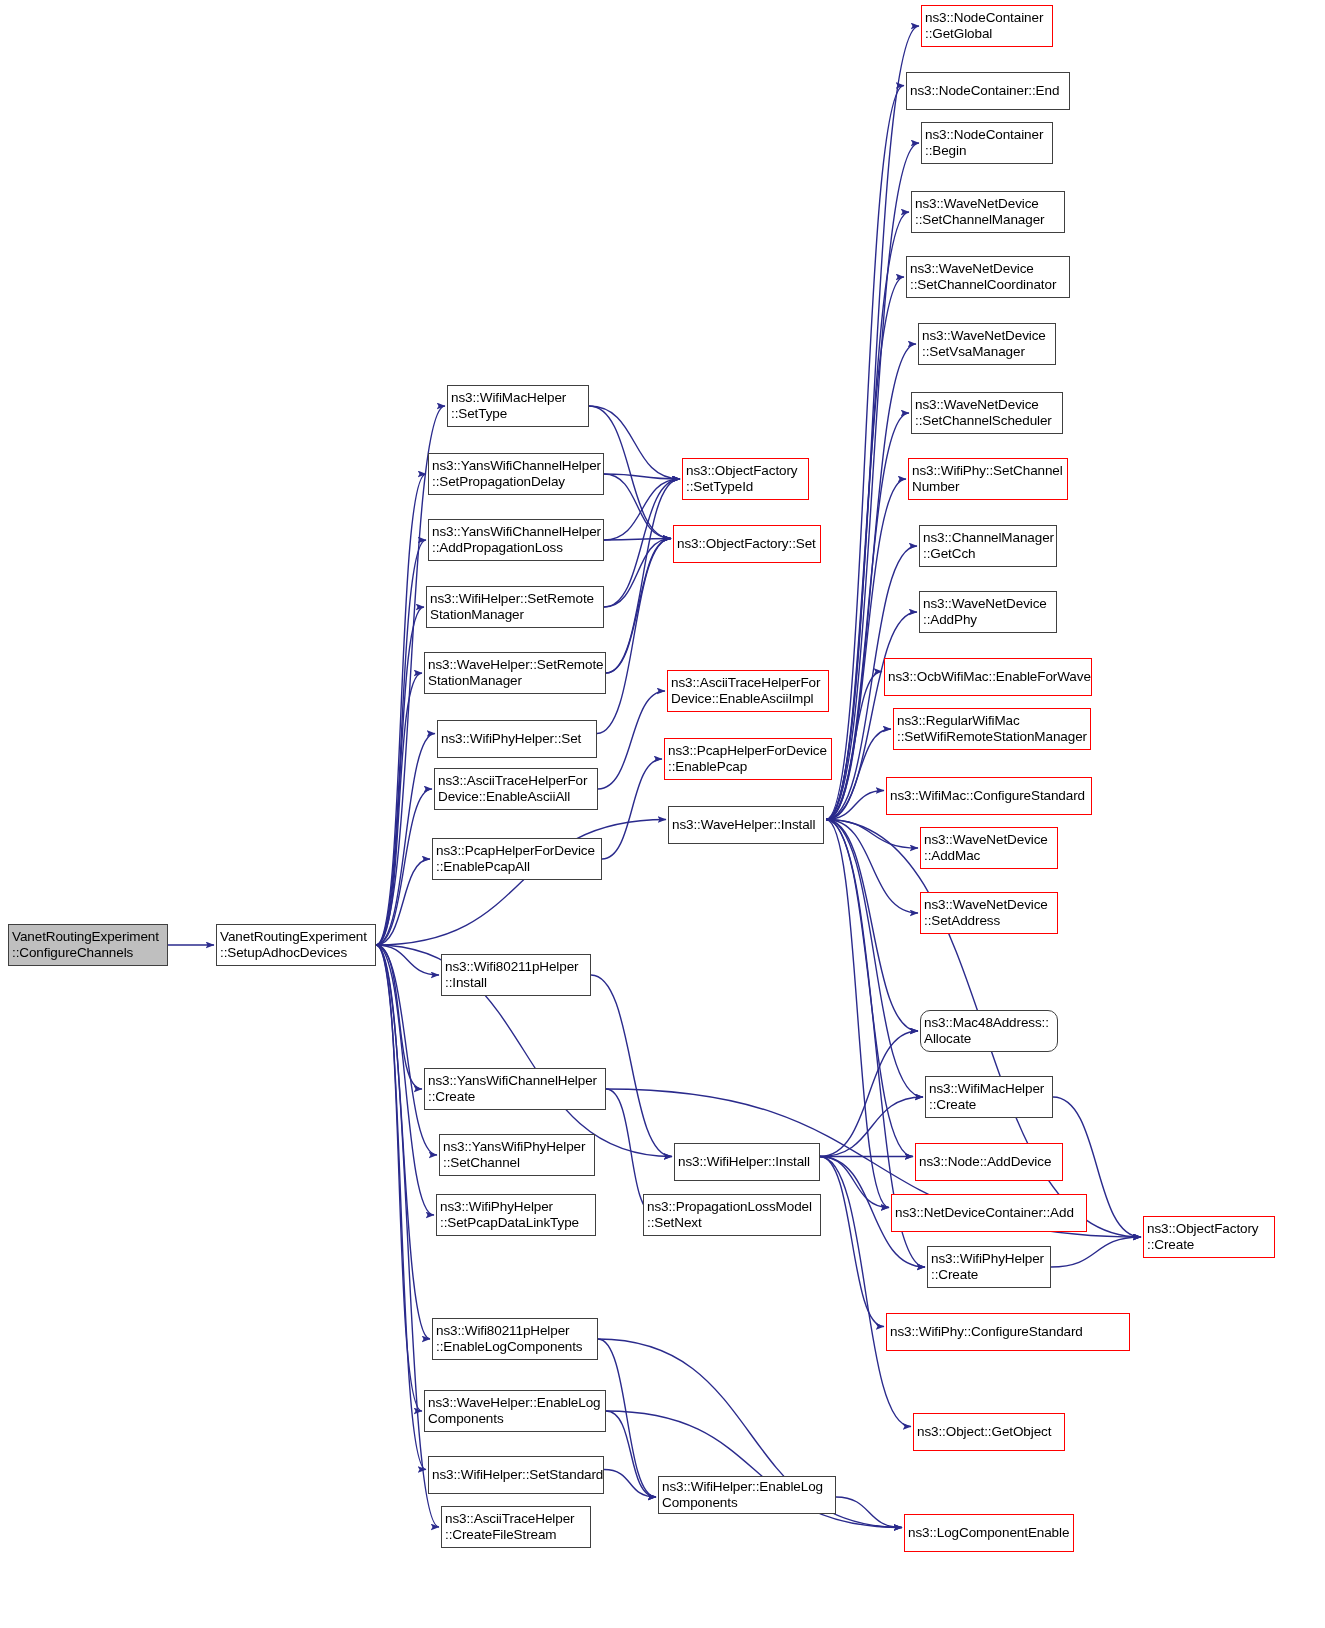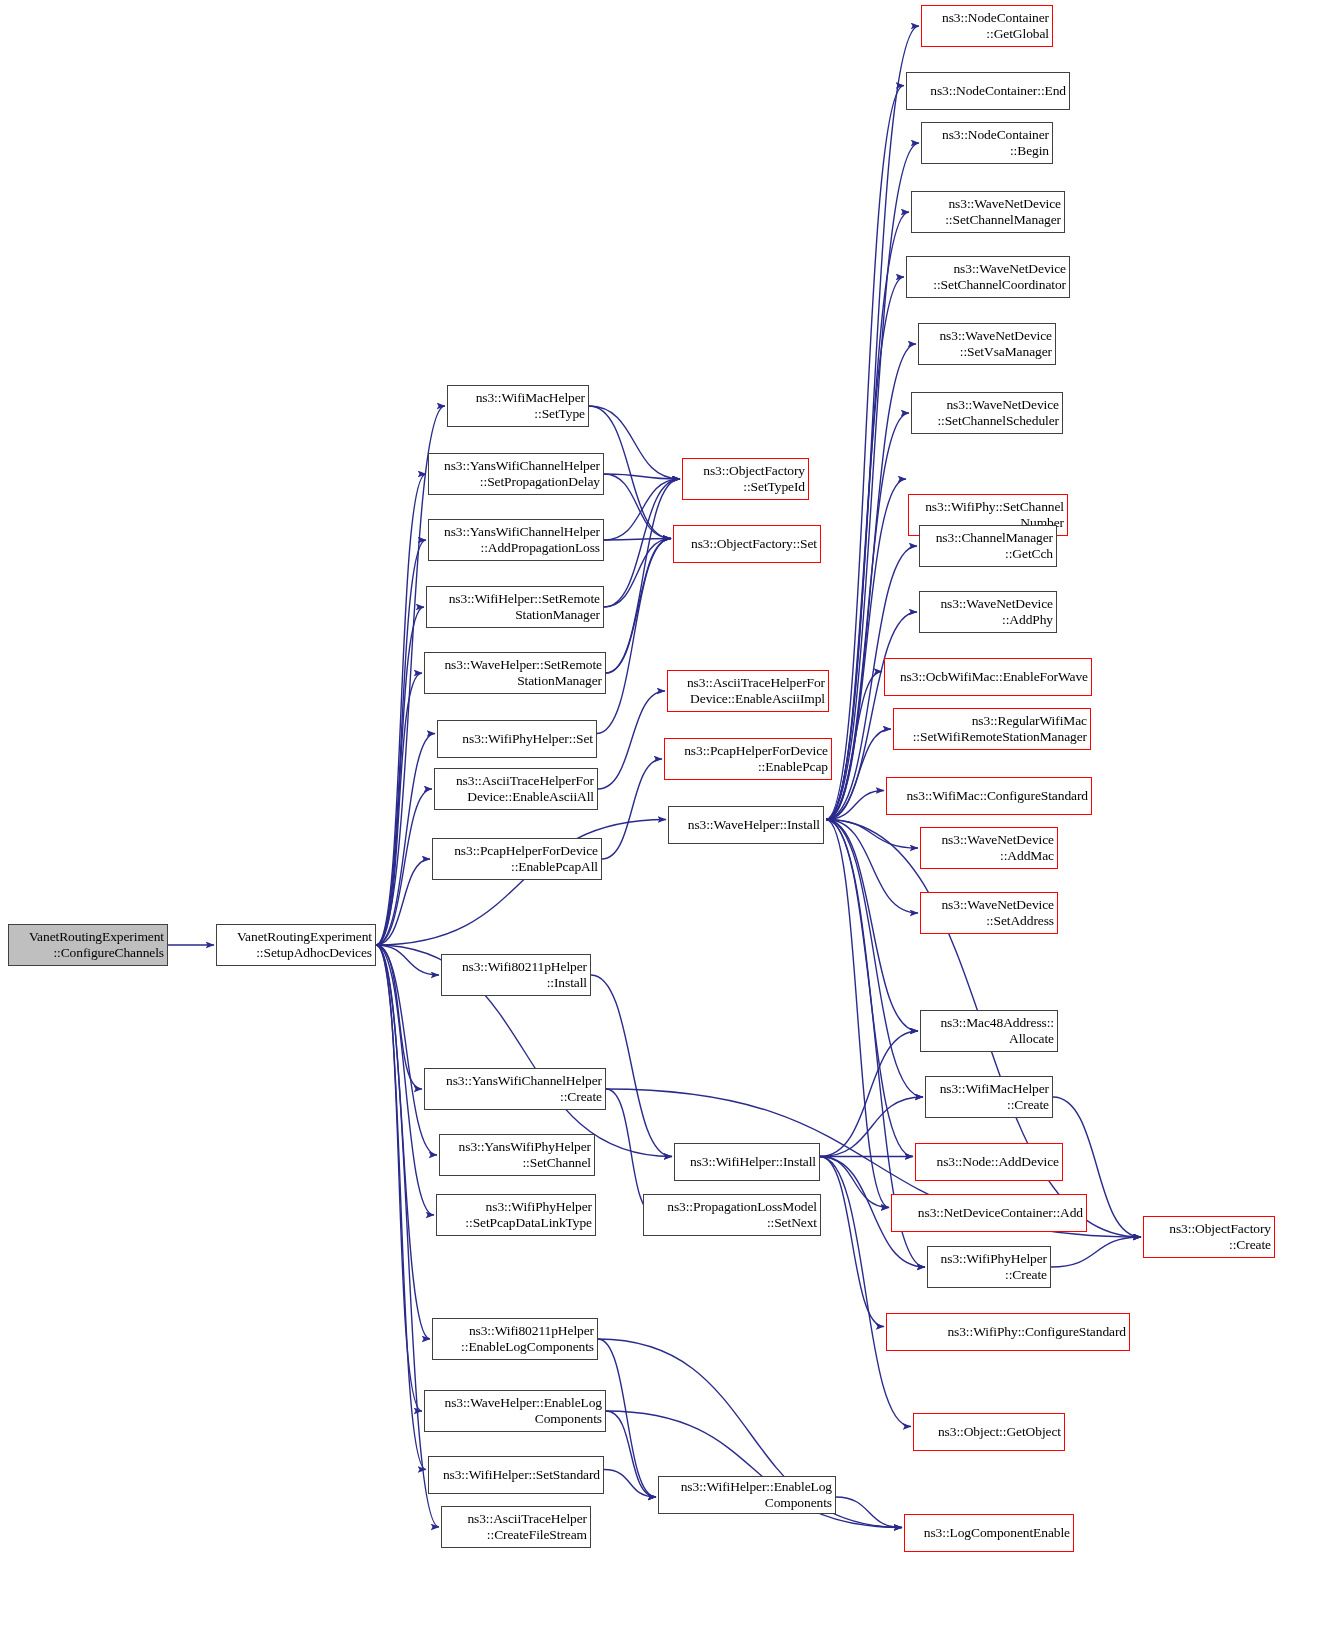--- a/index.html
+++ b/index.html
@@ -23,30 +23,29 @@
     width: 1325px;
     height: 1628px;
     pointer-events: none;
   }
   .node {
     position: absolute;
     box-sizing: border-box;
     display: flex;
     align-items: center;
     justify-content: center;
-    text-align: right;
+    text-align: left;
     font-size: 13.5px;
     line-height: 1.22;
     color: #000000;
     background: #ffffff;
     border: 1px solid #000000;
     padding: 18px 3px;
     white-space: pre-line;
     letter-spacing: -0.1px;
-    font-family: Liberation Serif, serif;
   }
   .node.red {
     border-color: #ff0000;
   }
   .node.filled {
     background: #bfbfbf;
     border-color: #404040;
   }
   .node.grey-border {
     border-color: #404040;
@@ -193,35 +192,35 @@
     <div class="node grey-border" style="left: 921px; top: 122px; width: 132px; height: 42px;"><span>ns3::NodeContainer
 ::Begin</span></div>
     <div class="node grey-border" style="left: 911px; top: 191px; width: 154px; height: 42px;"><span>ns3::WaveNetDevice
 ::SetChannelManager</span></div>
     <div class="node grey-border" style="left: 906px; top: 256px; width: 164px; height: 42px;"><span>ns3::WaveNetDevice
 ::SetChannelCoordinator</span></div>
     <div class="node grey-border" style="left: 918px; top: 323px; width: 138px; height: 42px;"><span>ns3::WaveNetDevice
 ::SetVsaManager</span></div>
     <div class="node grey-border" style="left: 911px; top: 392px; width: 152px; height: 42px;"><span>ns3::WaveNetDevice
 ::SetChannelScheduler</span></div>
-    <div class="node red" style="left: 908px; top: 458px; width: 160px; height: 42px; margin-top: 36px;"><span>ns3::WifiPhy::SetChannel
+    <div class="node red" style="left: 908px; top: 458px; width: 160px; height: 42px;"><span>ns3::WifiPhy::SetChannel
 Number</span></div>
     <div class="node grey-border" style="left: 919px; top: 525px; width: 138px; height: 42px;"><span>ns3::ChannelManager
 ::GetCch</span></div>
     <div class="node grey-border" style="left: 919px; top: 591px; width: 138px; height: 42px;"><span>ns3::WaveNetDevice
 ::AddPhy</span></div>
     <div class="node red" style="left: 884px; top: 658px; width: 208px; height: 27px;"><span>ns3::OcbWifiMac::EnableForWave</span></div>
     <div class="node red" style="left: 893px; top: 708px; width: 198px; height: 42px;"><span>ns3::RegularWifiMac
 ::SetWifiRemoteStationManager</span></div>
     <div class="node red" style="left: 886px; top: 777px; width: 206px; height: 27px;"><span>ns3::WifiMac::ConfigureStandard</span></div>
     <div class="node red" style="left: 920px; top: 827px; width: 138px; height: 42px;"><span>ns3::WaveNetDevice
 ::AddMac</span></div>
     <div class="node red" style="left: 920px; top: 892px; width: 138px; height: 42px;"><span>ns3::WaveNetDevice
 ::SetAddress</span></div>
-    <div class="node grey-border" style="left: 920px; top: 1010px; width: 138px; height: 42px;"><span>ns3::Mac48Address::
+    <div class="node grey-border" style="left: 920px; top: 1010px; width: 138px; height: 42px; border-radius: 10px;"><span>ns3::Mac48Address::
 Allocate</span></div>
     <div class="node grey-border" style="left: 925px; top: 1076px; width: 128px; height: 42px;"><span>ns3::WifiMacHelper
 ::Create</span></div>
     <div class="node red" style="left: 915px; top: 1143px; width: 148px; height: 27px;"><span>ns3::Node::AddDevice</span></div>
     <div class="node red" style="left: 891px; top: 1194px; width: 196px; height: 27px;"><span>ns3::NetDeviceContainer::Add</span></div>
     <div class="node grey-border" style="left: 927px; top: 1246px; width: 124px; height: 42px;"><span>ns3::WifiPhyHelper
 ::Create</span></div>
     <div class="node red" style="left: 886px; top: 1313px; width: 244px; height: 27px;"><span>ns3::WifiPhy::ConfigureStandard</span></div>
     <div class="node red" style="left: 913px; top: 1413px; width: 152px; height: 27px;"><span>ns3::Object::GetObject</span></div>
     <div class="node red" style="left: 904px; top: 1514px; width: 170px; height: 27px;"><span>ns3::LogComponentEnable</span></div>

